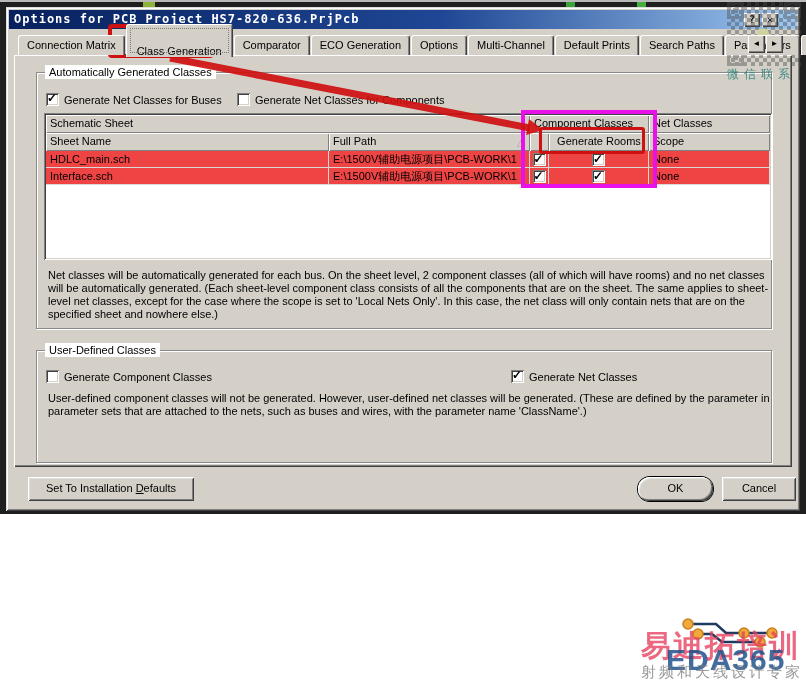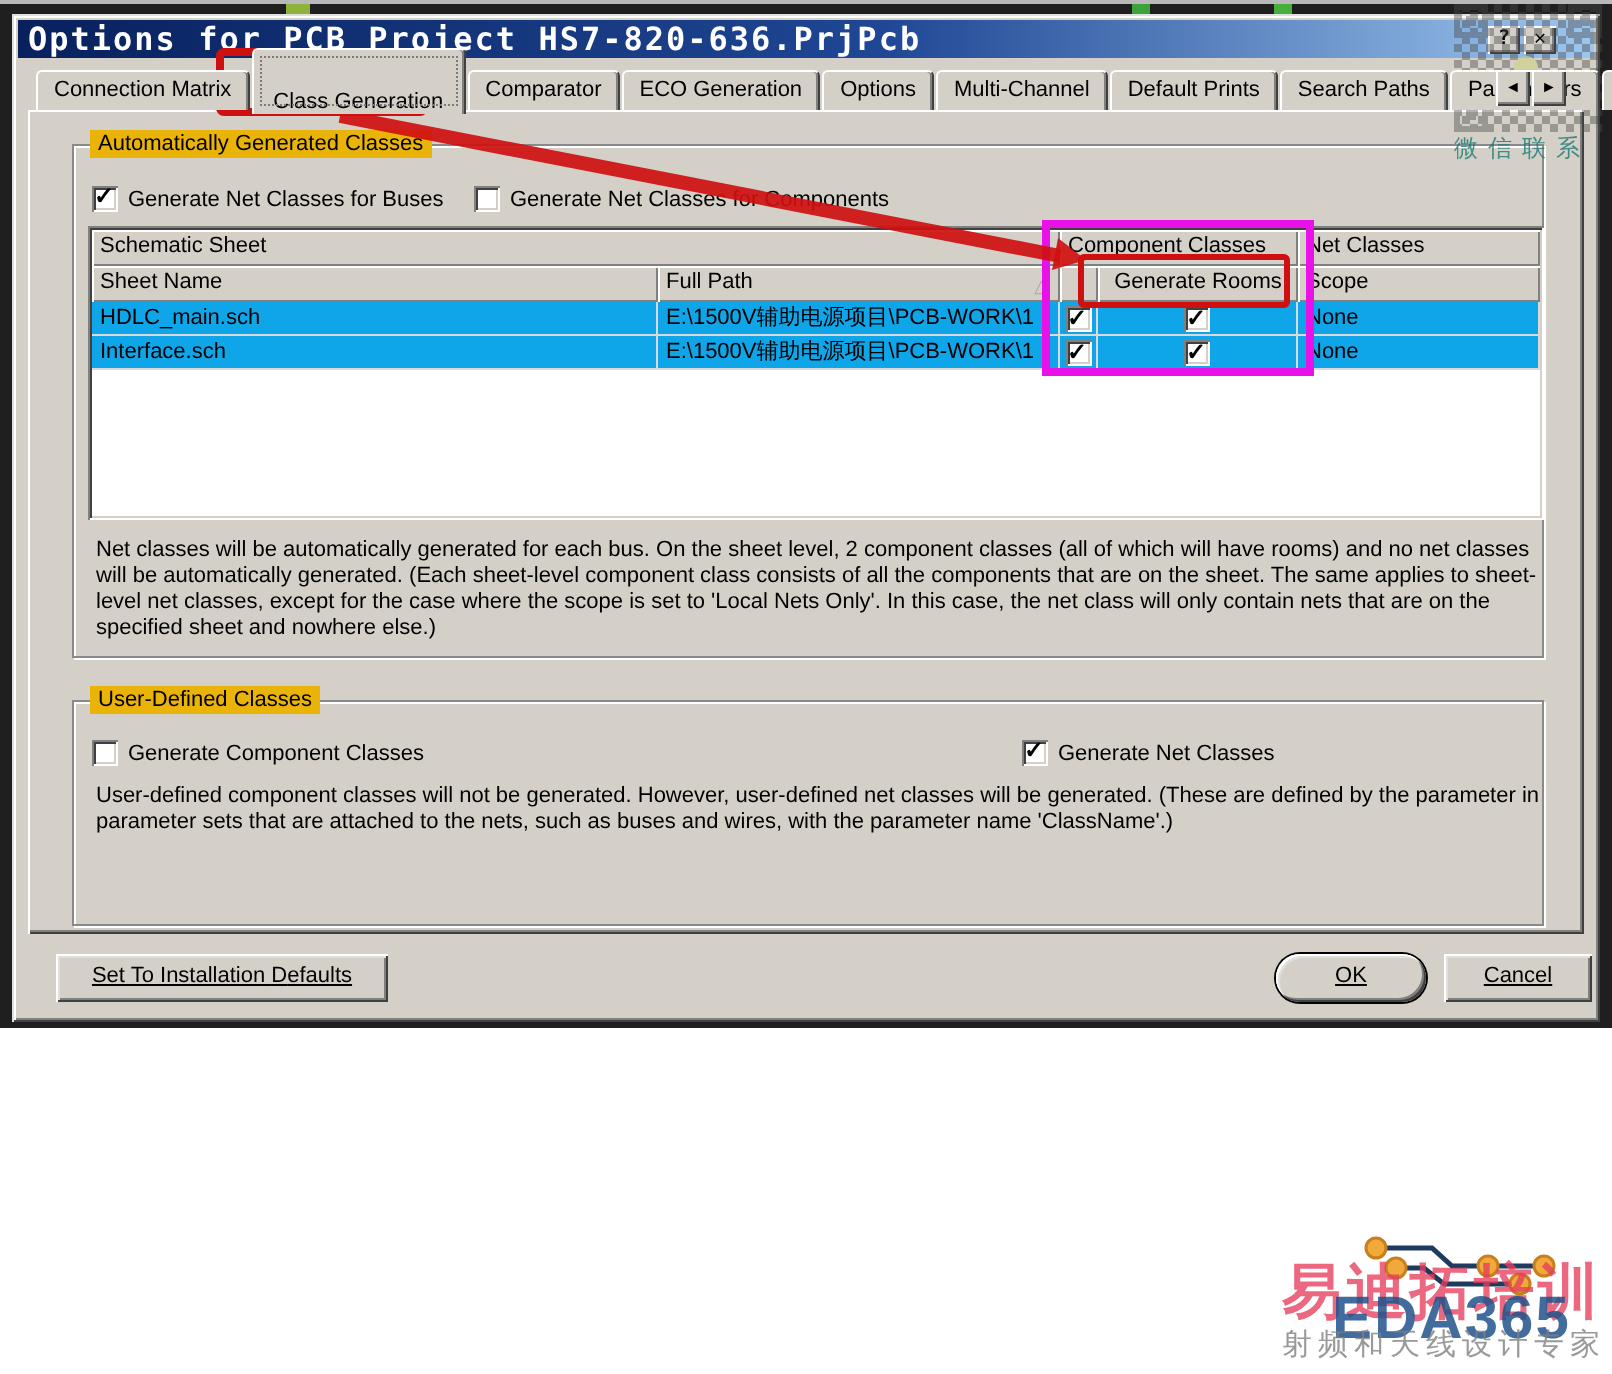--- a/index.html
+++ b/index.html
@@ -8,21 +8,21 @@
 
   
   .backdrop { position:absolute; left:0; top:0; width:806px; height:514px; background:#1f1f1f; border-top:2px solid #b9b9b9; }
   .speck { position:absolute; top:0; height:6px; }
 
   
   .dialog { position:absolute; left:6px; top:7px; width:794px; height:504px; background:#d4d0c8;
     box-shadow: inset 1px 1px 0 #dfdfdf, inset -1px -1px 0 #404040, inset 2px 2px 0 #ffffff, inset -2px -2px 0 #808080; }
   .titlebar { position:absolute; left:3px; top:3px; width:788px; height:19px;
     background:linear-gradient(to right,#08215e 0%,#1f4795 55%,#9ec7ef 100%);
-    color:#fff; font-family:"DejaVu Sans Mono",monospace; font-weight:bold; font-size:16px; letter-spacing:1px;
+    color:#fff; font-family:"DejaVu Sans Mono",monospace; font-weight:bold; font-size:12px; letter-spacing:1px;
     line-height:19px; padding-left:5px; white-space:nowrap; }
   .titlebtn { position:absolute; top:6px; width:16px; height:14px; background:#d4d0c8; text-align:center;
     font-family:"DejaVu Sans Mono",monospace; font-weight:bold; font-size:10px; line-height:13px; color:#000;
     box-shadow: inset 1px 1px 0 #ffffff, inset -1px -1px 0 #404040, inset -2px -2px 0 #808080; }
 
   
   .tabrow { position:absolute; left:12px; top:26px; height:22px; display:flex; align-items:flex-end; z-index:2; }
   .tab { height:20px; line-height:19px; padding:0 8px; background:#d4d0c8; margin-right:1px; white-space:nowrap;
     border-top:1px solid #ffffff; border-left:1px solid #ffffff; border-right:1px solid #404040; border-radius:3px 3px 0 0;
     box-shadow: inset -1px 0 0 #808080; }
@@ -30,50 +30,50 @@
     outline:1px dotted #7a7a7a; outline-offset:-5px; }
   .tabscroll { position:absolute; top:28px; width:17px; height:18px; background:#d4d0c8; z-index:4; text-align:center;
     font-size:8px; line-height:17px; color:#000;
     box-shadow: inset 1px 1px 0 #ffffff, inset -1px -1px 0 #404040, inset -2px -2px 0 #808080; }
 
   
   .page { position:absolute; left:8px; top:48px; width:778px; height:412px; background:#d4d0c8;
     box-shadow: inset 1px 1px 0 #ffffff, inset -1px -1px 0 #404040, inset -2px -2px 0 #808080; }
 
   .groupbox { position:absolute; border:1px solid #8a8a8a; box-shadow: inset 1px 1px 0 #ffffff, 1px 1px 0 #ffffff; }
-  .grouplabel { position:absolute; top:-8px; left:8px; background:#eab308; padding:0 4px; line-height:14px; white-space:nowrap; }
+  .grouplabel { position:absolute; top:-8px; left:8px; background:#ffffff; padding:0 4px; line-height:14px; white-space:nowrap; }
 
   
   .cb { position:absolute; display:flex; align-items:center; white-space:nowrap; }
   .cb .box { width:13px; height:13px; background:#fff; margin-right:5px; position:relative; flex:none;
     box-shadow: inset 1px 1px 0 #808080, inset -1px -1px 0 #ffffff, inset 2px 2px 0 #404040, inset -2px -2px 0 #d4d0c8; }
   .cb .check { position:absolute; left:1px; top:-2px; font-size:12px; font-weight:bold; color:#000; }
   .cb.disabled .cblabel { color:#848484; }
   .cb.disabled .box { box-shadow: inset 1px 1px 0 #9a9a9a, inset -1px -1px 0 #e8e8e8; background:#d4d0c8; }
 
   
   .grid { position:absolute; left:38px; top:106px; width:728px; height:147px; background:#ffffff;
     box-shadow: inset 1px 1px 0 #808080, inset -1px -1px 0 #ffffff, inset 2px 2px 0 #404040, inset -2px -2px 0 #d4d0c8;
     padding:2px; overflow:hidden; }
   .gr { display:flex; }
   .hcell { background:#d4d0c8; height:18px; line-height:17px; padding-left:4px; white-space:nowrap; overflow:hidden; flex:none;
     box-shadow: inset 1px 1px 0 #ffffff, inset -1px -1px 0 #808080; position:relative; }
   .dcell { height:17px; line-height:16px; padding-left:4px; white-space:nowrap; overflow:hidden; flex:none;
-    border-right:1px solid #d9d9d9; border-bottom:1px solid #d9d9d9; background:#0ea5e9; }
+    border-right:1px solid #d9d9d9; border-bottom:1px solid #d9d9d9; background:#ef4444; }
   .ccell { display:flex; align-items:center; justify-content:center; padding-left:0; }
   .gridcheck { width:13px; height:13px; background:#fff; position:relative; flex:none;
     box-shadow: inset 1px 1px 0 #808080, inset -1px -1px 0 #ffffff, inset 2px 2px 0 #404040, inset -2px -2px 0 #d4d0c8; }
   .gridcheck span { position:absolute; left:1px; top:-2px; font-size:12px; font-weight:bold; }
   .sort { position:absolute; right:6px; top:2px; color:#a8a8a8; font-size:9px; }
 
   .desc { position:absolute; line-height:13px; }
 
   
   .btn { position:absolute; height:24px; background:#d4d0c8; text-align:center; line-height:22px; white-space:nowrap;
-    box-shadow: inset 1px 1px 0 #ffffff, inset -1px -1px 0 #404040, inset 2px 2px 0 #dfdfdf, inset -2px -2px 0 #808080; text-decoration: underline; }
+    box-shadow: inset 1px 1px 0 #ffffff, inset -1px -1px 0 #404040, inset 2px 2px 0 #dfdfdf, inset -2px -2px 0 #808080; }
   .btn.default { box-shadow: 0 0 0 1px #000000, inset 1px 1px 0 #ffffff, inset -1px -1px 0 #404040, inset 2px 2px 0 #dfdfdf, inset -2px -2px 0 #808080; border-radius: 12px; }
   .u { text-decoration:underline; }
 
   
   .ann { position:absolute; pointer-events:none; }
   .redbox-tab { left:108px; top:24px; width:106px; height:34px; border:4px solid #cf1010; border-radius:4px; }
   .redbox-rooms { left:539px; top:127px; width:106px; height:27px; border:3px solid #cf1010; border-radius:3px; }
   .magentabox { left:521px; top:110px; width:136px; height:78px; border:4px solid #e812e8; }
   #arrow-svg { left:0; top:0; width:806px; height:687px; }
 

